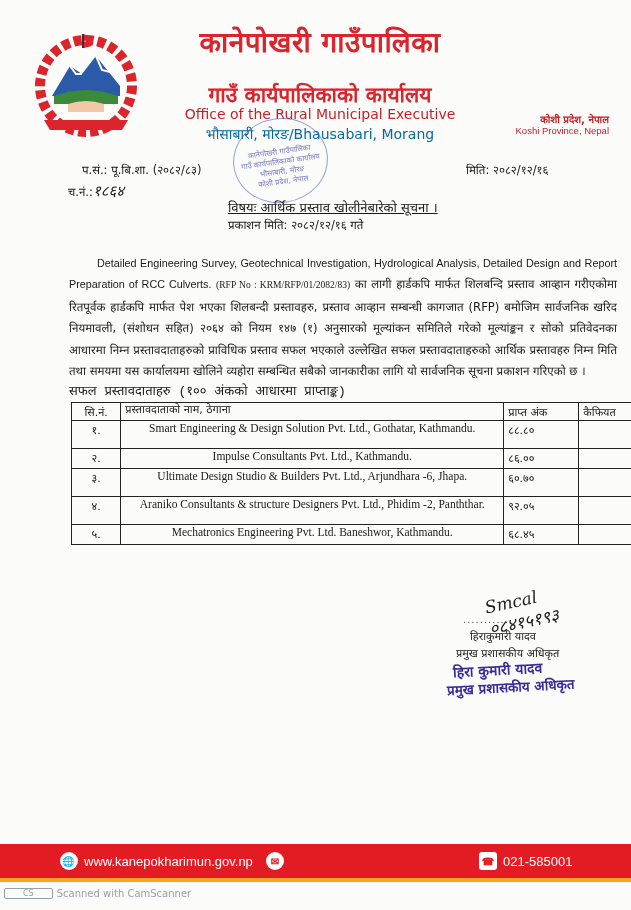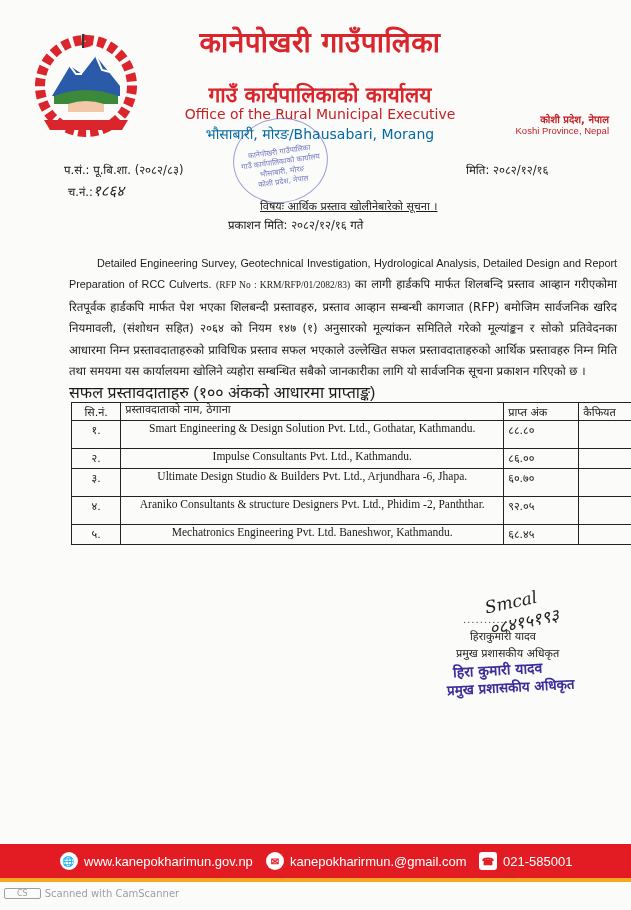--- a/index.html
+++ b/index.html
@@ -46,44 +46,43 @@
   
   .stamp {
     position: absolute; left: 233px; top: 118px; width: 95px; height: 85px;
     border-radius: 50%; border: 1.5px solid rgba(70,80,190,0.55);
     color: rgba(60,70,170,0.7); font-family: "DejaVu Sans", sans-serif; font-size: 7.5px;
     text-align: center; line-height: 10px; padding-top: 28px; box-sizing: border-box;
     transform: rotate(-8deg);
   }
 
   
-  .ref-no { position: absolute; left: 64px; top: 162px; font-size: 11.5px; font-family: "DejaVu Sans", sans-serif; }
+  .ref-no { position: absolute; left: 82px; top: 162px; font-size: 11.5px; font-family: "DejaVu Sans", sans-serif; }
   .chalani { position: absolute; left: 68px; top: 180px; font-size: 11.5px; font-family: "DejaVu Sans", sans-serif; }
   .chalani .hand { font-family: "DejaVu Serif", serif; font-style: italic; font-size: 15px; color: #222; }
   .date-top { position: absolute; left: 466px; top: 162px; font-size: 11.5px; font-family: "DejaVu Sans", sans-serif; }
 
   .subject {
-    position: absolute; left: 228px; top: 198px; font-size: 11px; text-decoration: underline;
+    position: absolute; left: 228px; top: 198px; font-size: 13px; text-decoration: underline;
     font-family: "DejaVu Sans", sans-serif;
-    margin-left: 32px;
   }
   .pub-date { position: absolute; left: 228px; top: 217px; font-size: 11.5px; font-family: "DejaVu Sans", sans-serif; }
 
   
   .body-text {
     position: absolute; left: 69px; top: 253px; width: 548px;
     font-size: 11.6px; line-height: 21.4px; text-align: justify;
     font-family: "DejaVu Sans", sans-serif;
   }
   .body-text .en { font-family: "Liberation Sans", sans-serif; font-size: 10.8px; }
   .body-text .rfp { font-family: "Liberation Serif", serif; font-size: 9.5px; }
   .body-text .indent { display: inline-block; width: 28px; }
 
   .success-label {
-    position: absolute; left: 69px; top: 381px; font-size: 16px; font-family: Liberation Sans, sans-serif;
+    position: absolute; left: 69px; top: 381px; font-size: 13px; font-family: Liberation Mono, monospace;
   }
 
   
   table.bidders {
     position: absolute; left: 71px; top: 402px; width: 580px;
     border-collapse: collapse; font-size: 11px;
   }
   table.bidders th, table.bidders td {
     border: 1.2px solid #222; padding: 1px 4px; vertical-align: top;
   }
@@ -134,21 +133,21 @@
   .footer-mail { left: 266px; }
   .footer-phone { left: 479px; }
   .footer-phone .footer-icon { border-radius: 3px; }
   .footer-orange { position: absolute; left: 0; top: 878px; width: 631px; height: 4px; background: #f5a623; }
 
   .camscanner {
     position: absolute; left: 4px; top: 888px; font-family: "DejaVu Sans", sans-serif;
     font-size: 10px; color: #9aa0a8; display: flex; align-items: center;
   }
   .cs-badge {
-    display: inline-block; border: 1px solid #9aa0a8; font-size: 8px; padding: 0 12px; margin-right: 4px;
+    display: inline-block; border: 1px solid #9aa0a8; font-size: 8px; padding: 0 18px; margin-right: 4px;
     border-radius: 2px;
   }
 </style>
 </head>
 <body>
 
 <div class="page">
 
   <svg class="logo" viewBox="0 0 112 112">
     <circle cx="56" cy="56" r="46" fill="none" stroke="#d9252b" stroke-width="10" stroke-dasharray="8 4"></circle>
@@ -243,21 +242,20 @@
   <div class="stamp-name">हिरा कुमारी यादव</div>
   <div class="stamp-title">प्रमुख प्रशासकीय अधिकृत</div>
 
   <div class="footer-band">
     <div class="footer-item footer-web">
       <span class="footer-icon">🌐</span>
       <span>www.kanepokharimun.gov.np</span>
     </div>
     <div class="footer-item footer-mail">
       <span class="footer-icon">✉</span>
-      <span>kanepokharirmun.@gmail.com</span>
     </div>
     <div class="footer-item footer-phone">
       <span class="footer-icon">☎</span>
       <span>021-585001</span>
     </div>
   </div>
   <div class="footer-orange"></div>
 
   <div class="camscanner">
     <span class="cs-badge">CS</span>

